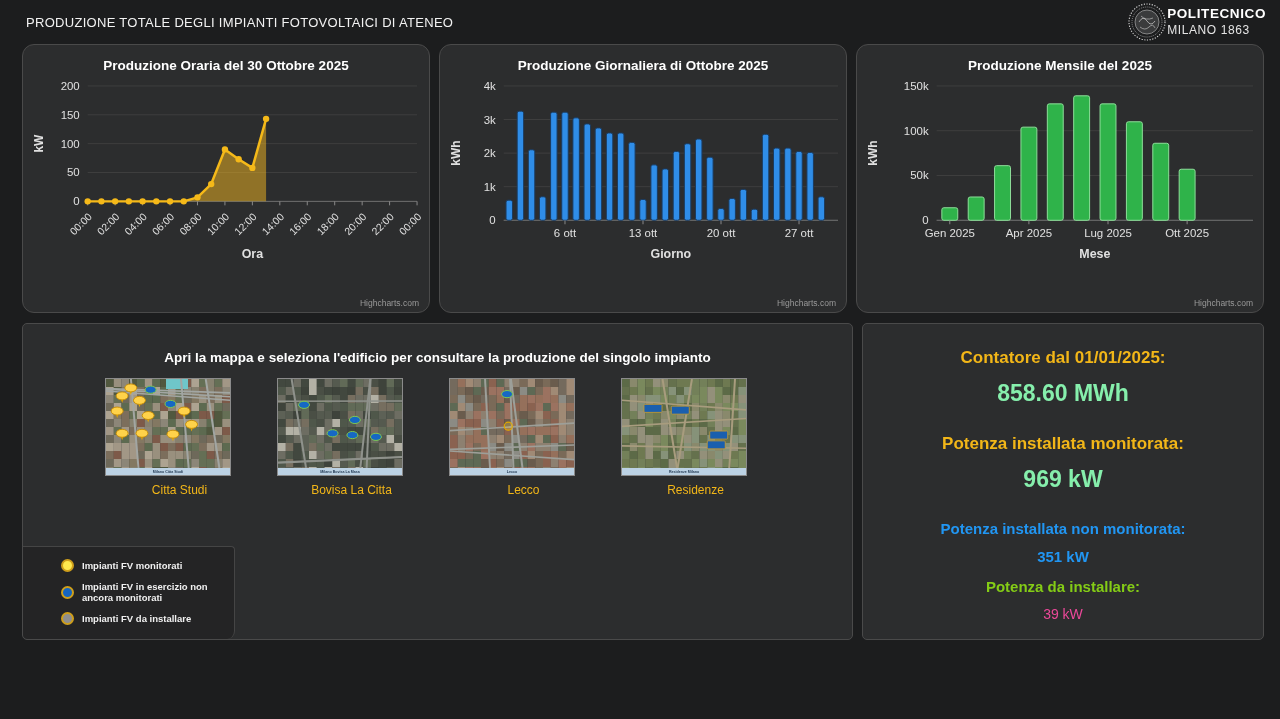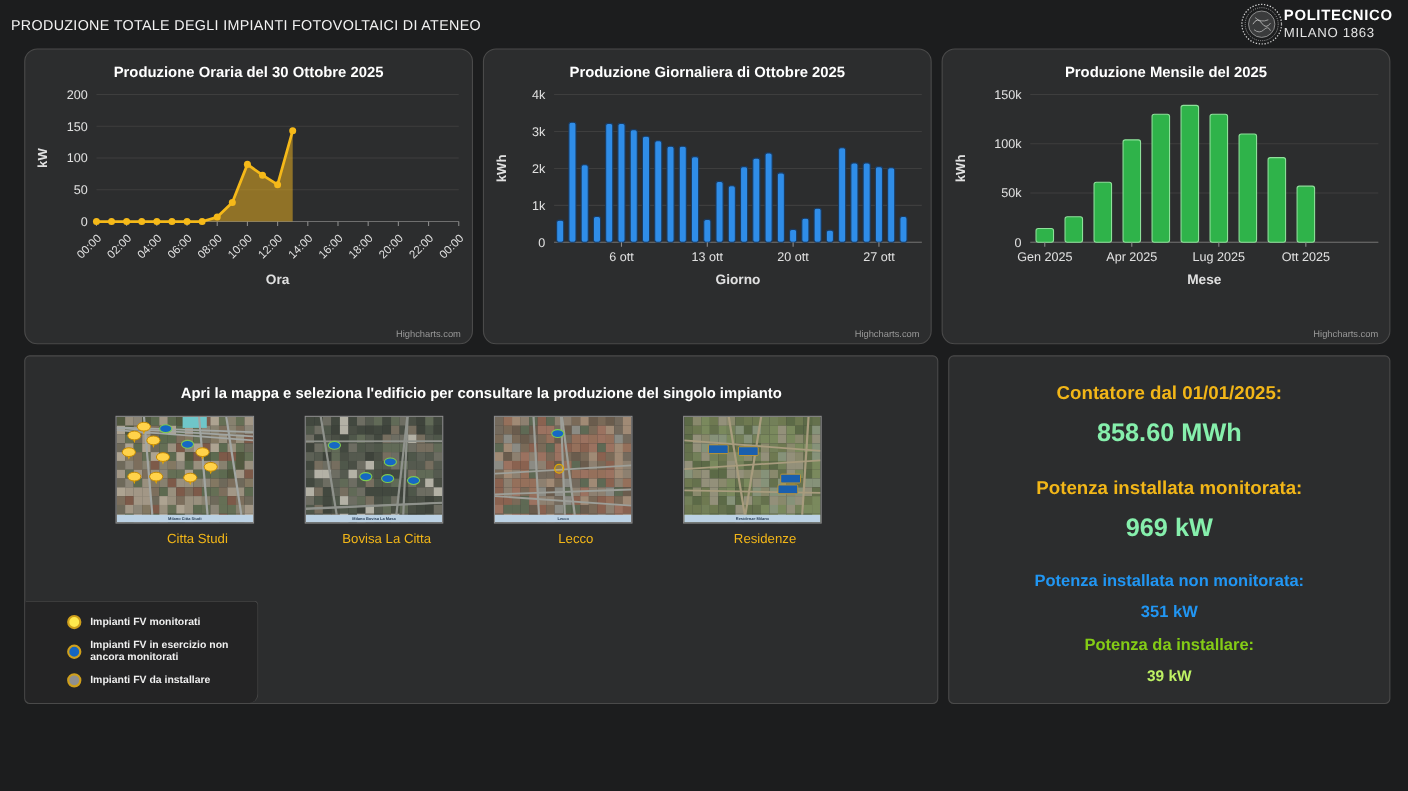--- a/index.html
+++ b/index.html
@@ -4,21 +4,21 @@
 <style>
   * { margin:0; padding:0; box-sizing:border-box; }
   html,body { width:1280px; height:719px; overflow:hidden; }
   body {
     background:#1c1d1e;
     font-family:"Liberation Sans", sans-serif;
     color:#eee;
   }
   
   header { display:flex; justify-content:space-between; align-items:center;
-           height:44px; padding:0 14px 0 10px; }
+           height:44px; padding:0 14px 0 26px; }
   .page-title { font-size:13px; font-weight:normal; color:#f2f2f2; letter-spacing:.3px; }
   .logo { display:flex; align-items:center; gap:0;justify-content:center; }
   .logo-text { line-height:1.25; }
   .logo-line1 { font-size:13.5px; font-weight:bold; color:#fff; letter-spacing:.6px; }
   .logo-line2 { font-size:12px; color:#e4e4e4; letter-spacing:.6px; }
   
   main { padding:0 16px 0 22px; }
   .row1 { display:grid; grid-template-columns:1fr 1fr 1fr; gap:9px; }
   .row2 { display:grid; grid-template-columns:831fr 402fr; gap:9px; margin-top:10px; }
   .panel { background:#2c2d2e; border:1px solid #4a4a4a; border-radius:5px; position:relative; }
@@ -43,21 +43,21 @@
   .legend-item:last-child { margin-bottom:0; }
   .legend-dot { width:13px; height:13px; border-radius:50%; border:2.5px solid #cf9f1b; flex:none; }
   .legend-label { font-size:9.5px; font-weight:bold; color:#f0f0f0; }
   
   .counters { display:flex; flex-direction:column; align-items:center; padding-top:24px; text-align:right; }
   .c-label.gold { color:#f2b618; font-size:17px; font-weight:bold; margin-bottom:12px; }
   .c-value.gold { color:#86efac; font-size:23px; font-weight:bold; margin-bottom:27px; }
   .c-label.blue { color:#2196f3; font-size:15px; font-weight:bold; margin-bottom:11px; }
   .c-value.blue { color:#2196f3; font-size:15px; font-weight:bold; margin-bottom:13px; }
   .c-label.gray { color:#84cc16; font-size:15px; font-weight:bold; margin-bottom:11px; }
-  .c-value.gray { color:#bef264; font-size:14px; font-weight:bold; margin-bottom:16px; }
+  .c-value.gray { color:#ec4899; font-size:14px; font-weight:normal; margin-bottom:16px; }
 </style>
 </head>
 <body>
 
 <header>
   <h1 class="page-title">PRODUZIONE TOTALE DEGLI IMPIANTI FOTOVOLTAICI DI ATENEO</h1>
   <div class="logo">
     <svg width="40" height="40" viewBox="0 0 40 40">
       <circle cx="20" cy="20" r="18" fill="none" stroke="#d8d8d8" stroke-width="1.1" stroke-dasharray="1.2 1.5"></circle>
       <circle cx="20" cy="20" r="15" fill="none" stroke="#c4c4c4" stroke-width="0.7" stroke-dasharray="0.9 1.1"></circle>

